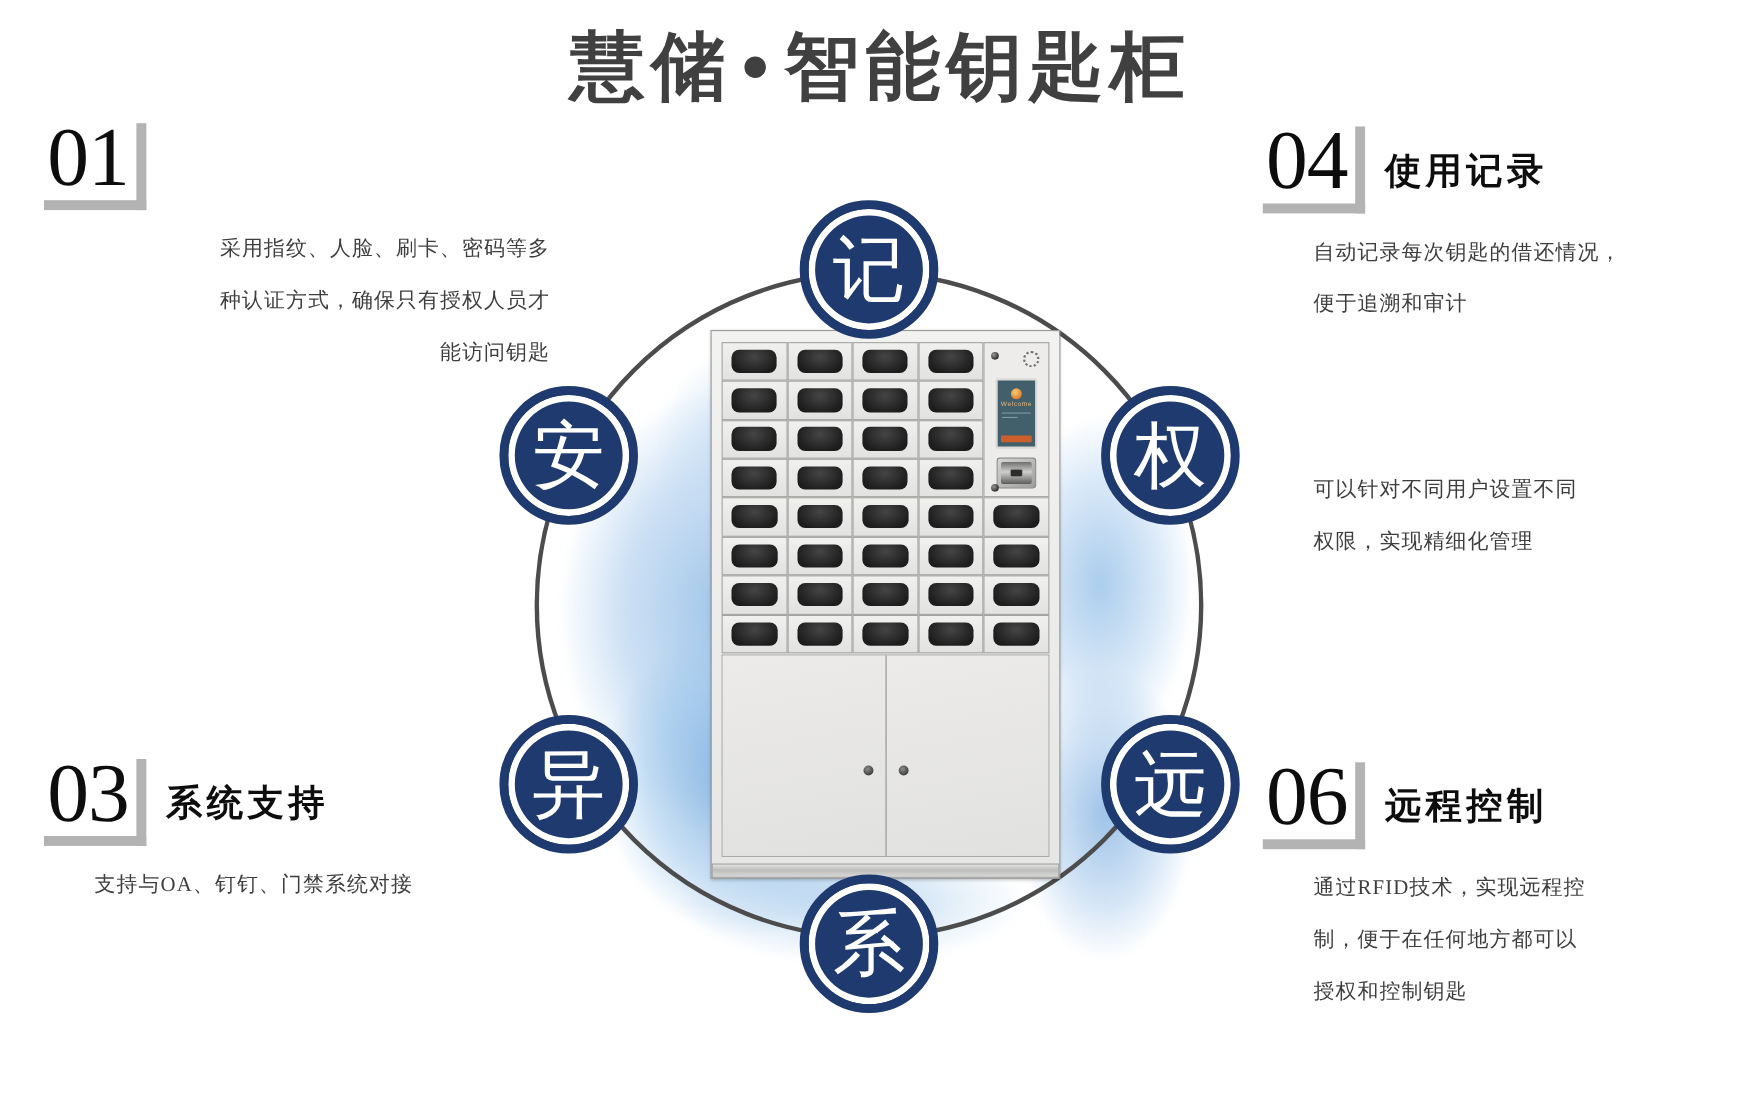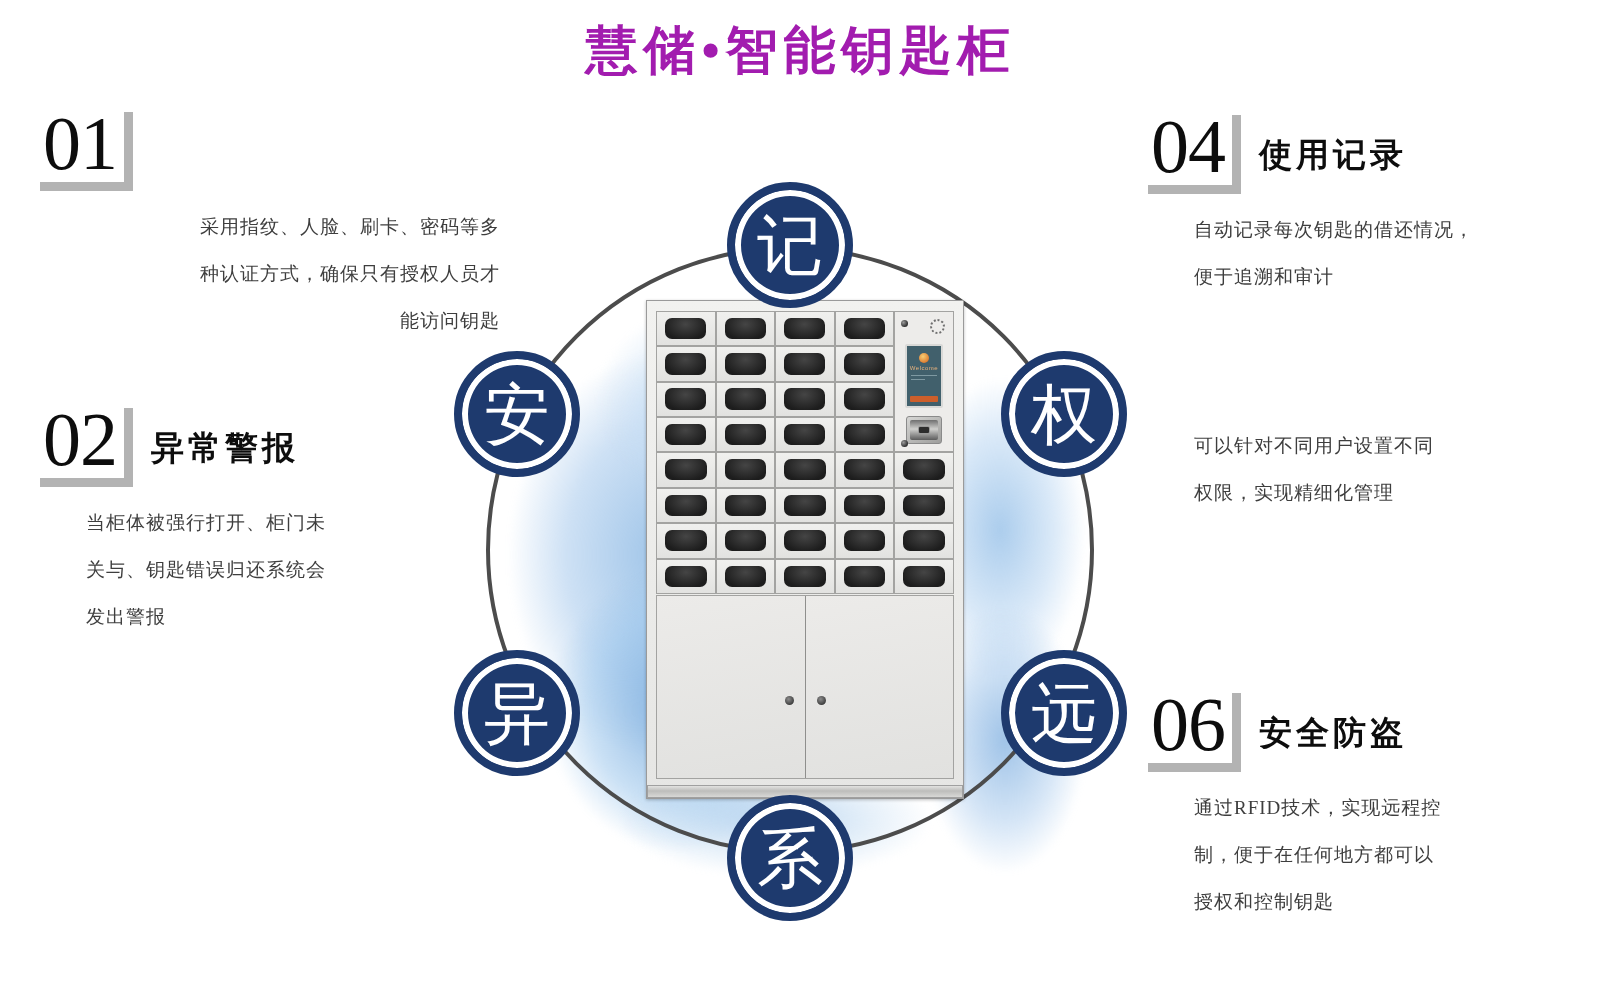--- a/index.html
+++ b/index.html
@@ -1,21 +1,21 @@
 <!DOCTYPE html>
 <html><head>
 <meta charset="utf-8">
 <style>
   * { margin:0; padding:0; box-sizing:border-box; }
   body { background:#ffffff; font-family:"Liberation Serif", serif; }
   .page { position:relative; width:1601px; height:1001px; background:#fff; overflow:hidden; }
 
   
   .title { position:absolute; top:16px; left:0; width:100%; text-align:center;
-           font-size:52px; font-weight:900; letter-spacing:6px; color:#a21caf; }
+           font-size:68px; font-weight:900; letter-spacing:6px; color:#404040;font-family:Liberation Mono, monospace; }
 
   
   .feature { position:absolute; width:460px; }
   .f1 { left:40px;  top:112px;text-align:right; }
   .f2 { left:40px;  top:408px; }
   .f3 { left:40px;  top:690px; }
   .f4 { left:1148px; top:115px; }
   .f5 { left:1148px; top:410px; }
   .f6 { left:1148px; top:693px; }
   .feature-head { display:flex; align-items:flex-end; gap:18px; }
@@ -110,32 +110,30 @@
     <div class="feature-head">
       <div class="num-box">
         <span class="num">01</span>
       </div>
     </div>
     <div class="body-text">采用指纹、人脸、刷卡、密码等多
 种认证方式，确保只有授权人员才
 能访问钥匙</div>
   </div>
 
-  <div class="feature f2">
+
+  <div class="feature f3">
     <div class="feature-head">
       <div class="num-box">
-        <span class="num">02</span>
-      </div>
-      <div class="heading">异常警报</div>
-    </div>
-    <div class="body-text">当柜体被强行打开、柜门未
-关与、钥匙错误归还系统会
-发出警报</div>
-  </div>
-
+        <span class="num">03</span>
+      </div>
+      <div class="heading">系统支持</div>
+    </div>
+    <div class="body-text">支持与OA、钉钉、门禁系统对接</div>
+  </div>
 
   <div class="feature f4">
     <div class="feature-head">
       <div class="num-box">
         <span class="num">04</span>
       </div>
       <div class="heading">使用记录</div>
     </div>
     <div class="body-text">自动记录每次钥匙的借还情况，
 便于追溯和审计</div>
@@ -146,21 +144,21 @@
     </div>
     <div class="body-text">可以针对不同用户设置不同
 权限，实现精细化管理</div>
   </div>
 
   <div class="feature f6">
     <div class="feature-head">
       <div class="num-box">
         <span class="num">06</span>
       </div>
-      <div class="heading">安全防盗</div>
+      <div class="heading">远程控制</div>
     </div>
     <div class="body-text">通过RFID技术，实现远程控
 制，便于在任何地方都可以
 授权和控制钥匙</div>
   </div>
 
   <div class="watercolor">
     <div class="blob b1"></div>
     <div class="blob b2"></div>
     <div class="blob b3"></div>

